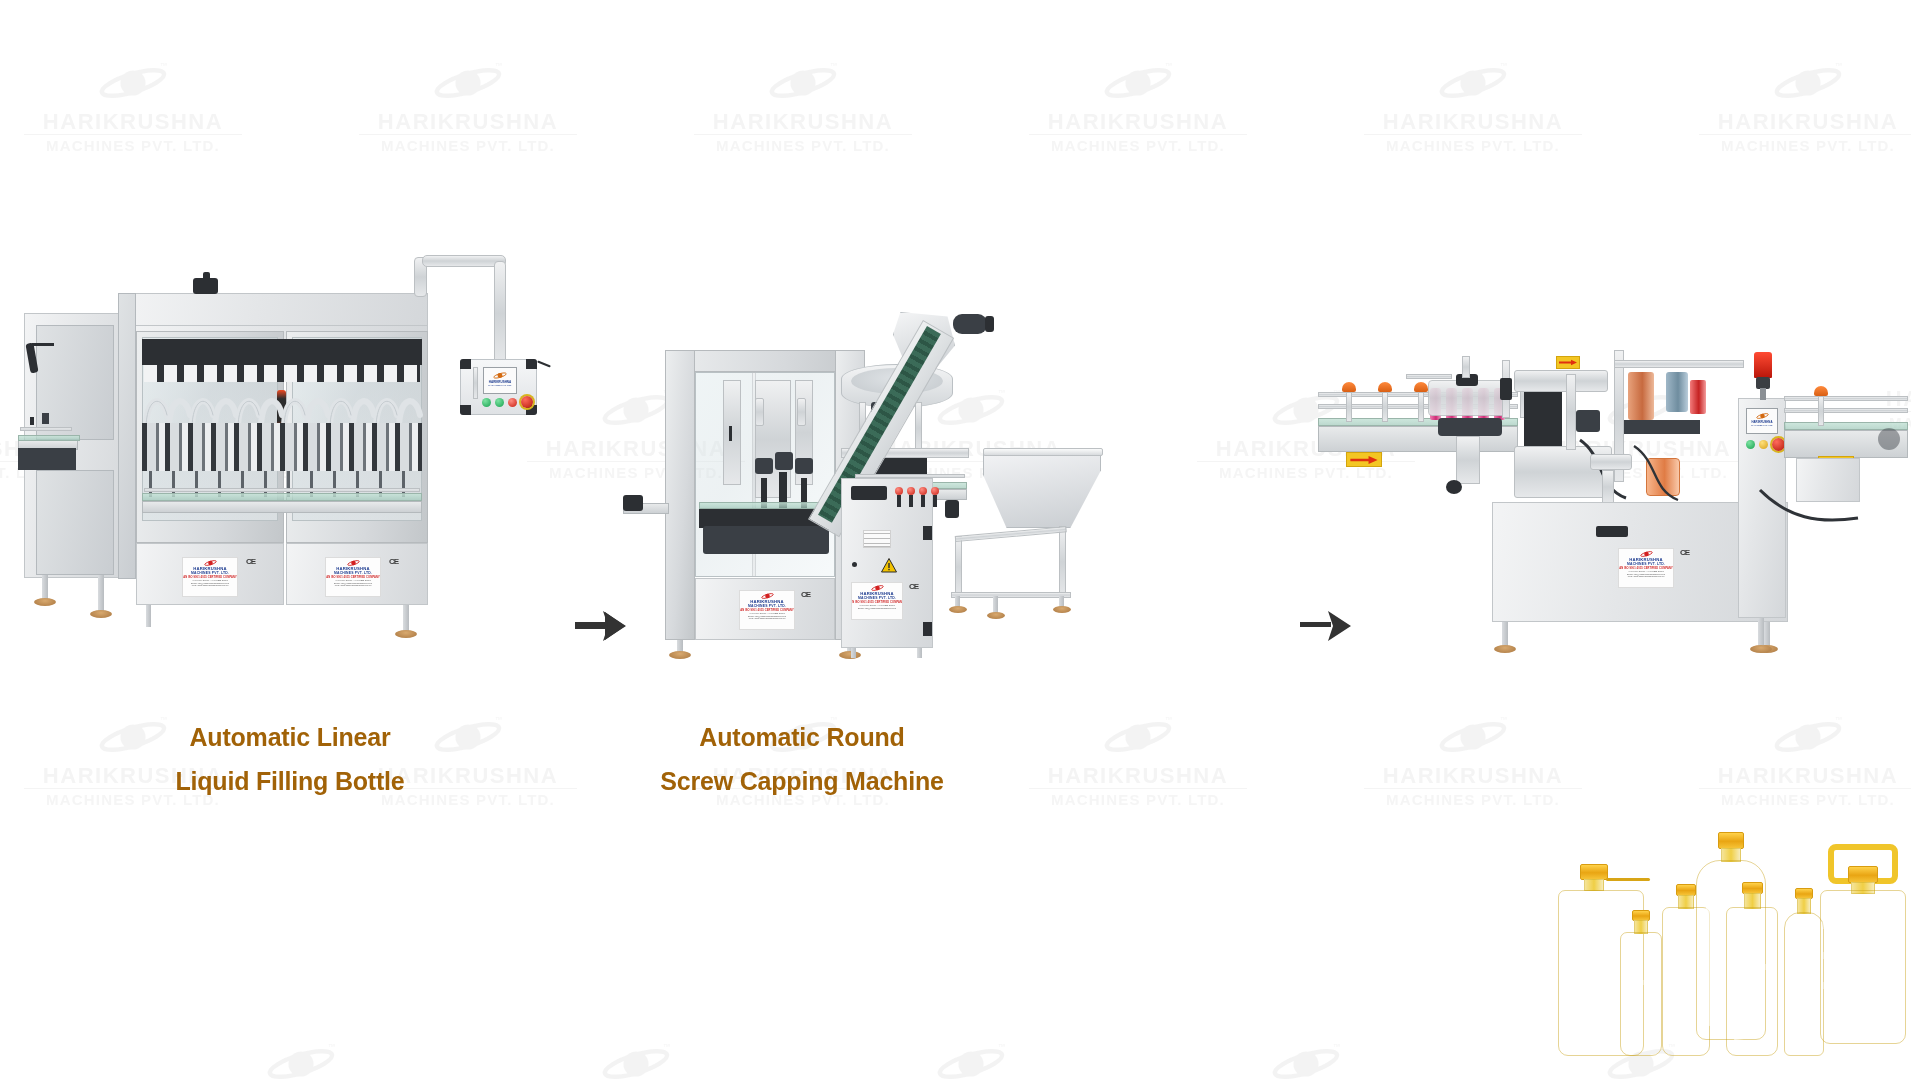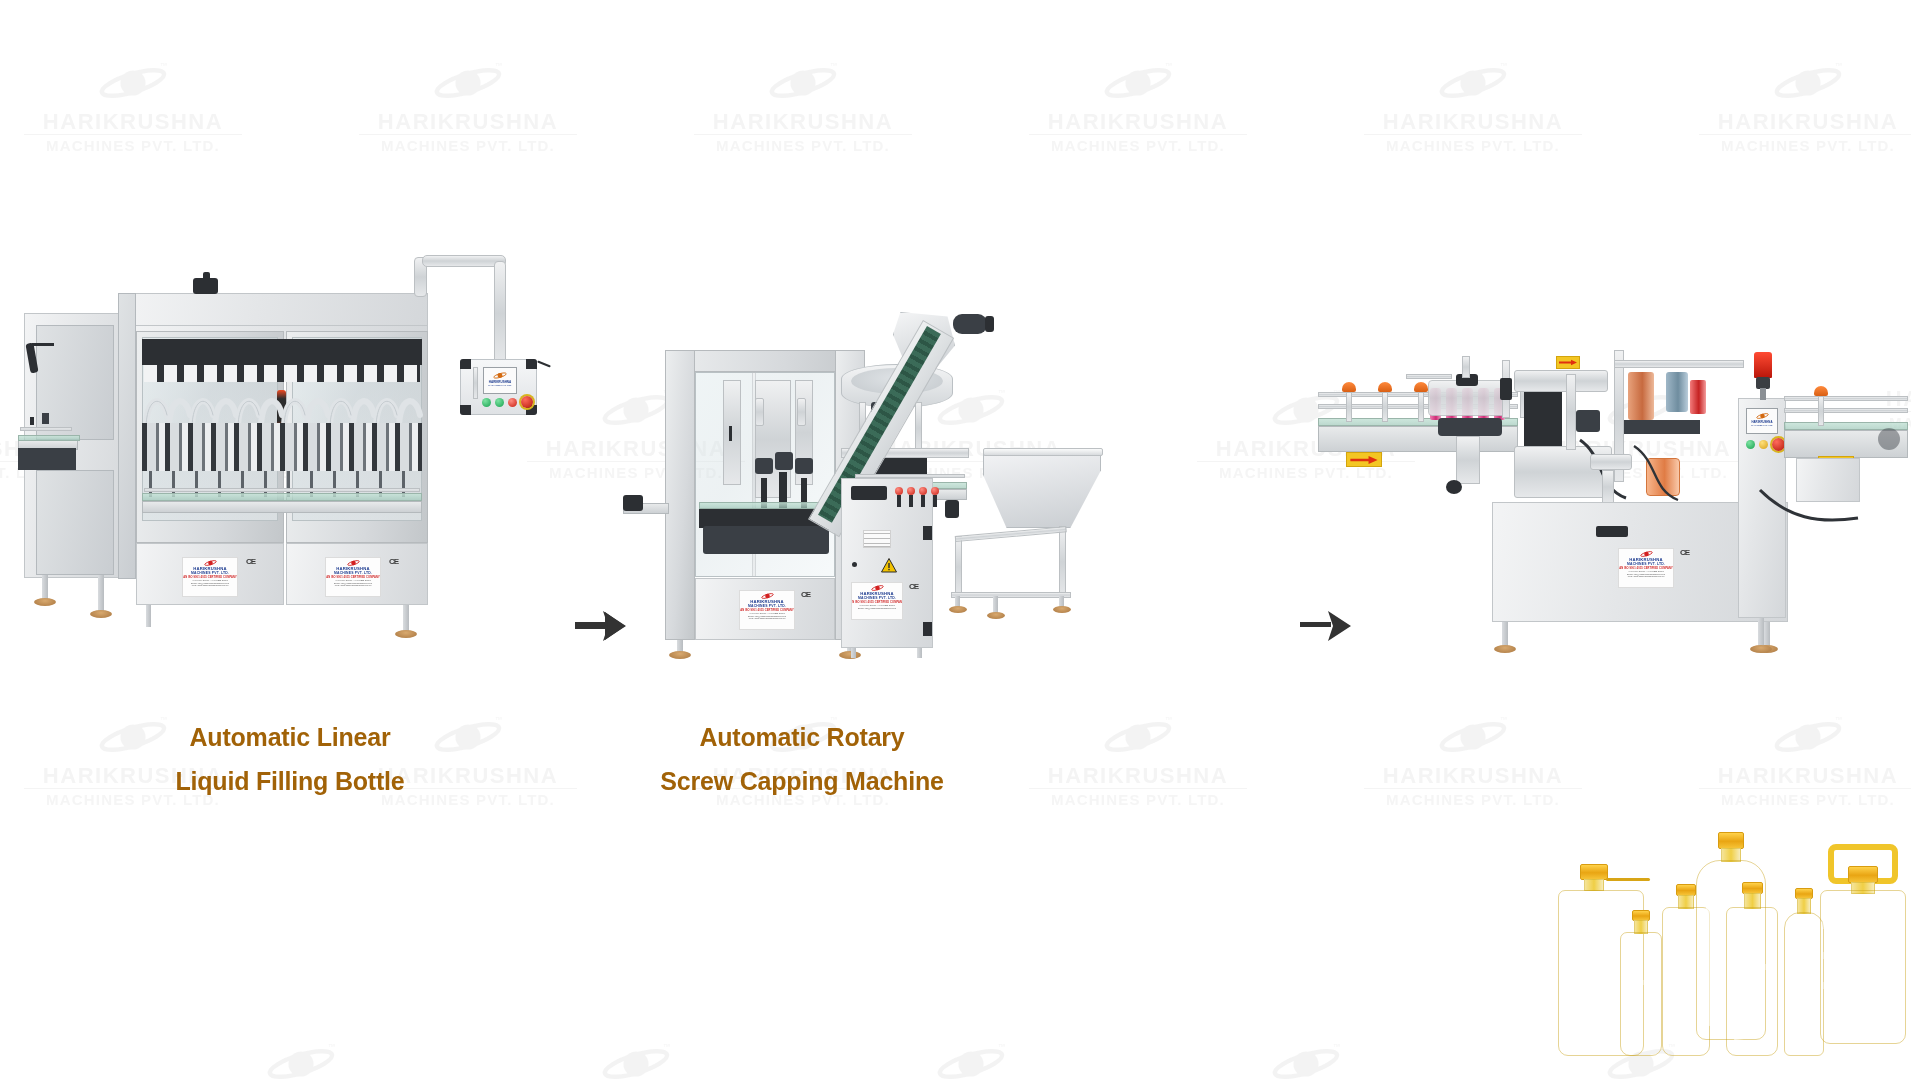--- a/index.html
+++ b/index.html
@@ -761,21 +761,21 @@
   </div>
 
 </div>
 
 <div class="caption" style="left:40px; top:715px; width:500px;">
   <span>Automatic Linear</span>
   <span class="l2">Liquid Filling Bottle</span>
 </div>
 
 <div class="caption" style="left:552px; top:715px; width:500px;">
-  <span>Automatic Rotary</span>
+  <span>Automatic Round</span>
   <span class="l2">Screw Capping Machine</span>
 </div>
 
 <div class="caption" style="left:1282px; top:715px; width:540px;">
 </div>
 
 <div id="bottle-group" style="left:1558px; top:832px; width:350px; height:249px;">
 
   <div class="bottle" style="left:0px; top:32px; width:86px; height:192px;">
     <div class="b-cap" style="left:22px; top:0px; width:28px; height:16px;"></div>

